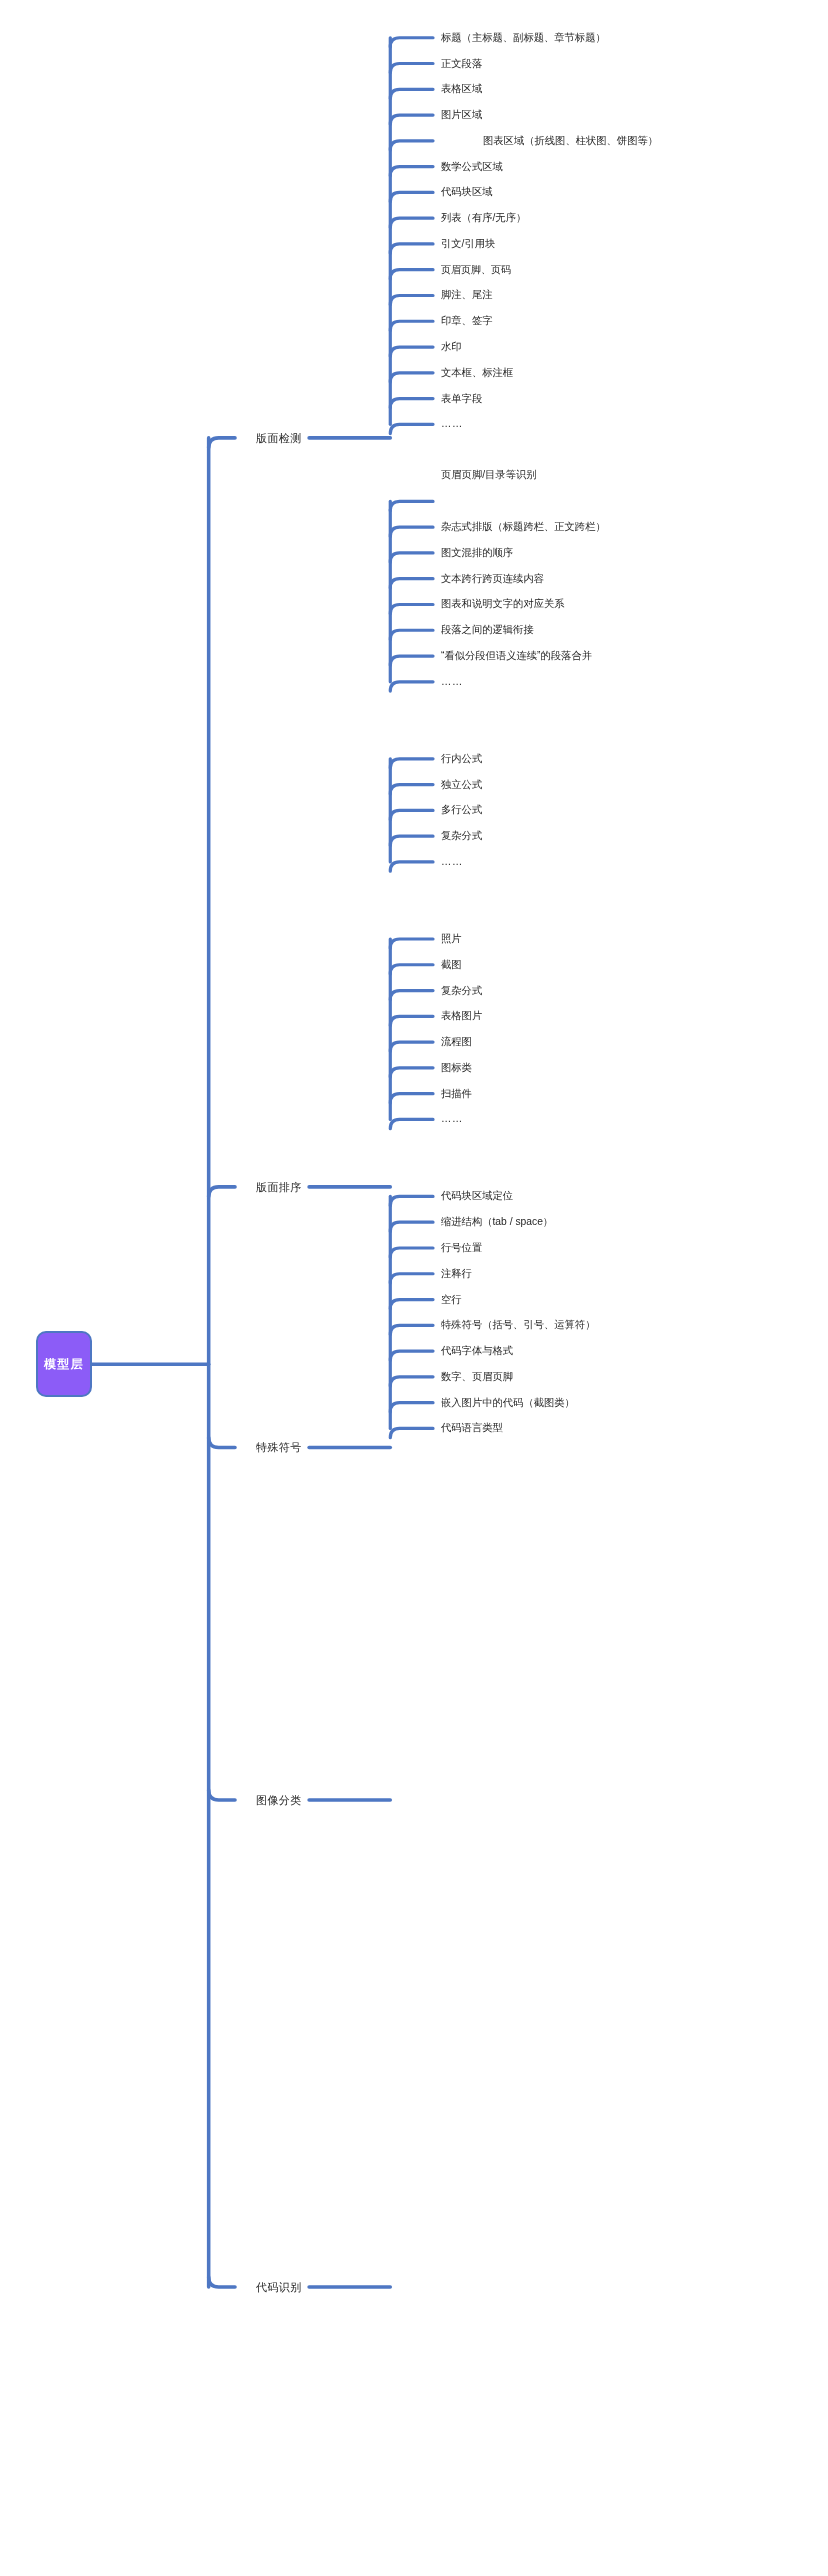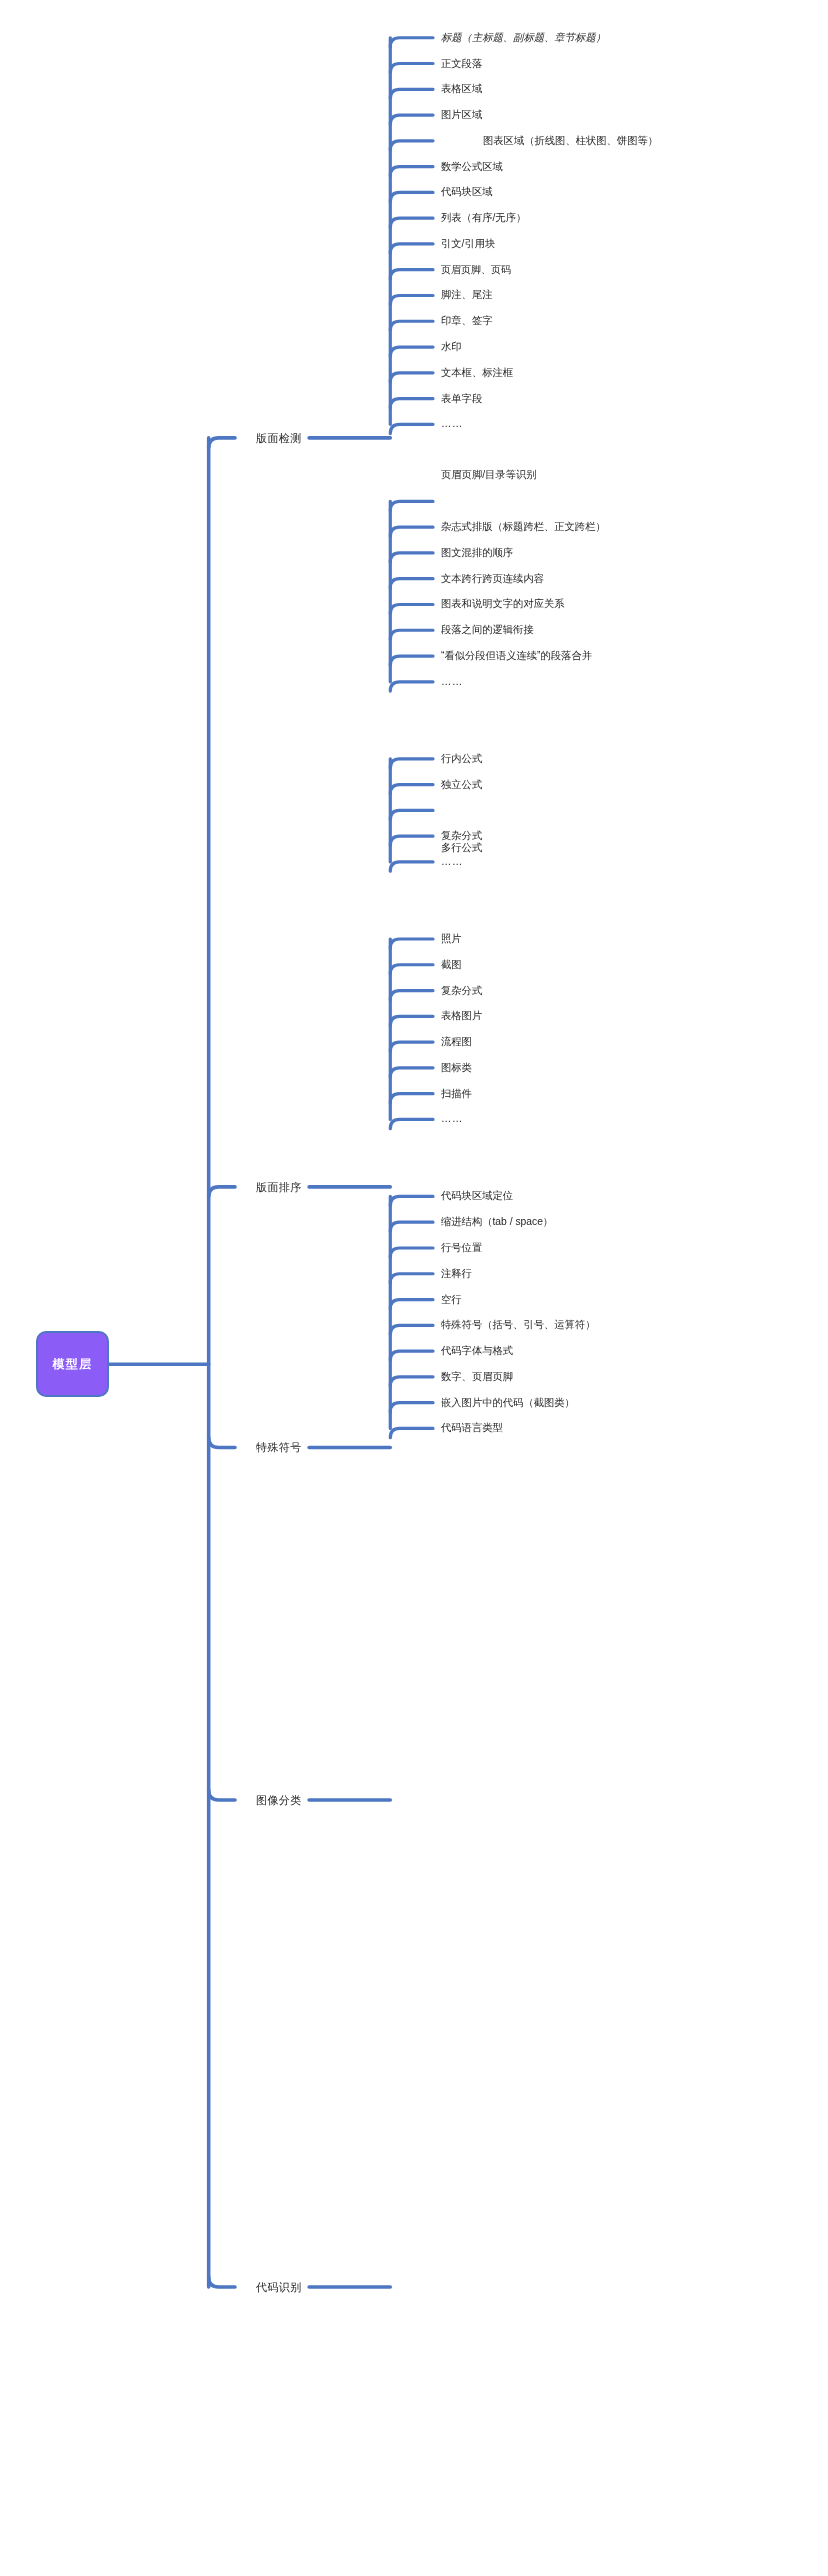--- a/index.html
+++ b/index.html
@@ -140,27 +140,27 @@
       <path d="M 548 1765.8000000000004 Q 548 1752.8000000000004 561 1752.8000000000004 L 608 1752.8000000000004" class="edge-thin"></path>
       <path d="M 548 1802.0000000000002 Q 548 1789.0000000000002 561 1789.0000000000002 L 608 1789.0000000000002" class="edge-thin"></path>
       <path d="M 548 1838.2000000000003 Q 548 1825.2000000000003 561 1825.2000000000003 L 608 1825.2000000000003" class="edge-thin"></path>
       <path d="M 548 1874.4000000000003 Q 548 1861.4000000000003 561 1861.4000000000003 L 608 1861.4000000000003" class="edge-thin"></path>
       <path d="M 548 1910.6000000000004 Q 548 1897.6000000000004 561 1897.6000000000004 L 608 1897.6000000000004" class="edge-thin"></path>
       <path d="M 548 1946.8000000000004 Q 548 1933.8000000000004 561 1933.8000000000004 L 608 1933.8000000000004" class="edge-thin"></path>
       <path d="M 548 1983.0000000000005 Q 548 1970.0000000000005 561 1970.0000000000005 L 608 1970.0000000000005" class="edge-thin"></path>
       <path d="M 548 2019.2000000000003 Q 548 2006.2000000000003 561 2006.2000000000003 L 608 2006.2000000000003" class="edge-thin"></path>
     </svg>
 
-  <div class="root-node" id="root-node" style="left: 36px; top: 1331px; width: 73px; height: 66px; font-size: 12px;">
+  <div class="root-node" id="root-node" style="left: 36px; top: 1331px; width: 56px; height: 66px; font-size: 12px;">
     <span>模型层</span>
   </div>
 
   <div id="labels-layer">
       <div class="branch-label" style="left: 256px; top: 438px; font-size: 11px; letter-spacing: 0.4px;"><span>版面检测</span></div>
-      <div class="leaf-label" style="left: 441px; top: 38px; font-size: 10.3px; font-style: italic;"><span>标题（主标题、副标题、章节标题）</span></div>
+      <div class="leaf-label" style="left: 441px; top: 38px; font-size: 10.3px;"><span>标题（主标题、副标题、章节标题）</span></div>
       <div class="leaf-label" style="left: 441px; top: 64px; font-size: 10.3px;"><span>正文段落</span></div>
       <div class="leaf-label" style="left: 441px; top: 89px; font-size: 10.3px;"><span>表格区域</span></div>
       <div class="leaf-label" style="left: 441px; top: 115px; font-size: 10.3px;"><span>图片区域</span></div>
       <div class="leaf-label" style="left: 441px; top: 141px; font-size: 10.3px; padding-left: 42px;"><span>图表区域（折线图、柱状图、饼图等）</span></div>
       <div class="leaf-label" style="left: 441px; top: 167px; font-size: 10.3px;"><span>数学公式区域</span></div>
       <div class="leaf-label" style="left: 441px; top: 192px; font-size: 10.3px;"><span>代码块区域</span></div>
       <div class="leaf-label" style="left: 441px; top: 218px; font-size: 10.3px;"><span>列表（有序/无序）</span></div>
       <div class="leaf-label" style="left: 441px; top: 244px; font-size: 10.3px;"><span>引文/引用块</span></div>
       <div class="leaf-label" style="left: 441px; top: 270px; font-size: 10px;"><span>页眉页脚、页码</span></div>
       <div class="leaf-label" style="left: 441px; top: 295px; font-size: 10.3px;"><span>脚注、尾注</span></div>
@@ -174,21 +174,21 @@
       <div class="leaf-label" style="left: 441px; top: 527px; font-size: 10.3px;"><span>杂志式排版（标题跨栏、正文跨栏）</span></div>
       <div class="leaf-label" style="left: 441px; top: 553px; font-size: 10.3px;"><span>图文混排的顺序</span></div>
       <div class="leaf-label" style="left: 441px; top: 579px; font-size: 10.3px;"><span>文本跨行跨页连续内容</span></div>
       <div class="leaf-label" style="left: 441px; top: 604px; font-size: 10.3px;"><span>图表和说明文字的对应关系</span></div>
       <div class="leaf-label" style="left: 441px; top: 630px; font-size: 10.3px;"><span>段落之间的逻辑衔接</span></div>
       <div class="leaf-label" style="left: 441px; top: 656px; font-size: 10.3px;"><span>“看似分段但语义连续”的段落合并</span></div>
       <div class="leaf-label ellipsis" style="left: 441px; top: 682px; font-size: 10.3px;"><span>……</span></div>
       <div class="branch-label" style="left: 256px; top: 1447px; font-size: 11px; letter-spacing: 0.4px;"><span>特殊符号</span></div>
       <div class="leaf-label" style="left: 441px; top: 759px; font-size: 10.3px;"><span>行内公式</span></div>
       <div class="leaf-label" style="left: 441px; top: 785px; font-size: 10.3px;"><span>独立公式</span></div>
-      <div class="leaf-label" style="left: 441px; top: 848px; font-size: 10.3px;"><span>多行公式</span></div>
+      <div class="leaf-label" style="left: 441px; top: 810px; font-size: 10.3px;"><span>多行公式</span></div>
       <div class="leaf-label" style="left: 441px; top: 836px; font-size: 10.3px;"><span>复杂分式</span></div>
       <div class="leaf-label ellipsis" style="left: 441px; top: 862px; font-size: 10.3px;"><span>……</span></div>
       <div class="branch-label" style="left: 256px; top: 1800px; font-size: 11px; letter-spacing: 0.4px;"><span>图像分类</span></div>
       <div class="leaf-label" style="left: 441px; top: 939px; font-size: 10.3px;"><span>照片</span></div>
       <div class="leaf-label" style="left: 441px; top: 965px; font-size: 10.3px;"><span>截图</span></div>
       <div class="leaf-label" style="left: 441px; top: 991px; font-size: 10.3px;"><span>复杂分式</span></div>
       <div class="leaf-label" style="left: 441px; top: 1016px; font-size: 10.3px;"><span>表格图片</span></div>
       <div class="leaf-label" style="left: 441px; top: 1042px; font-size: 10.3px;"><span>流程图</span></div>
       <div class="leaf-label" style="left: 441px; top: 1068px; font-size: 10.3px;"><span>图标类</span></div>
       <div class="leaf-label" style="left: 441px; top: 1094px; font-size: 10.3px;"><span>扫描件</span></div>

